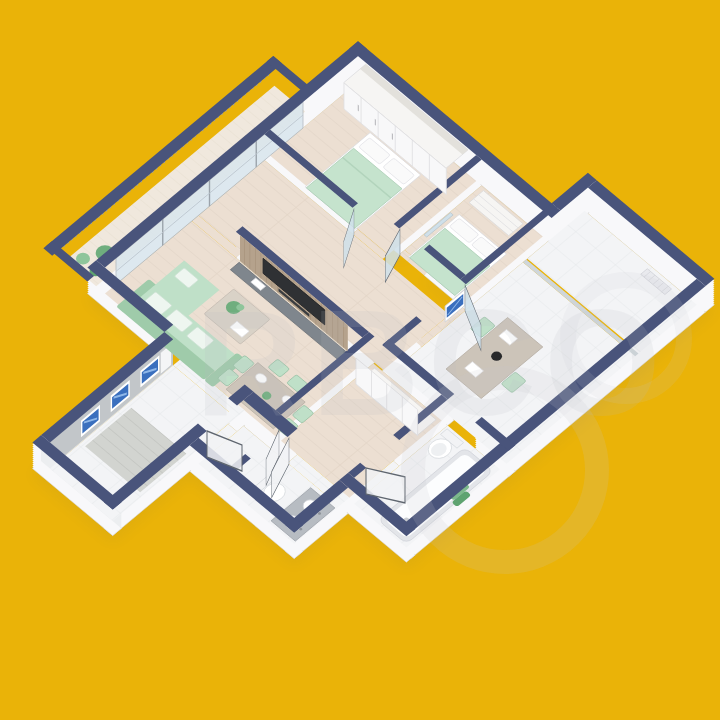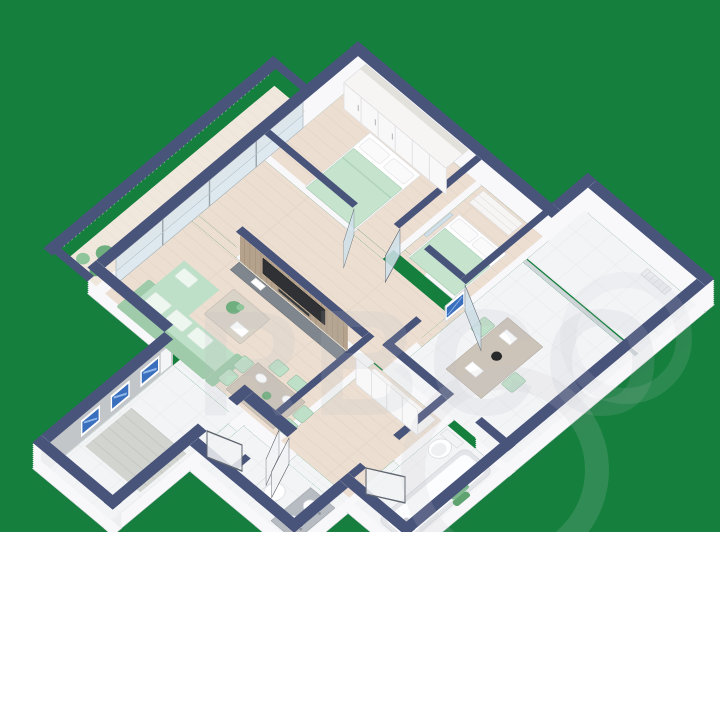--- a/index.html
+++ b/index.html
@@ -1,16 +1,16 @@
 <!DOCTYPE html>
 <html><head>
 <meta charset="utf-8">
 <style>
   html,body{margin:0;padding:0;background:#ffffff;}
-  .stage{width:720px;height:532px;position:relative;overflow:hidden;background:#15803d;
+  .stage{width:720px;height:720px;position:relative;overflow:hidden;background:#eab308;
          font-family:"Liberation Sans", sans-serif;}
   svg{display:block}
   text{font-family:"Liberation Sans", sans-serif;}
 </style>
 </head>
 <body>
 
 <div class="stage">
 <svg width="720" height="720" viewBox="0 0 720 720">
   <defs>

